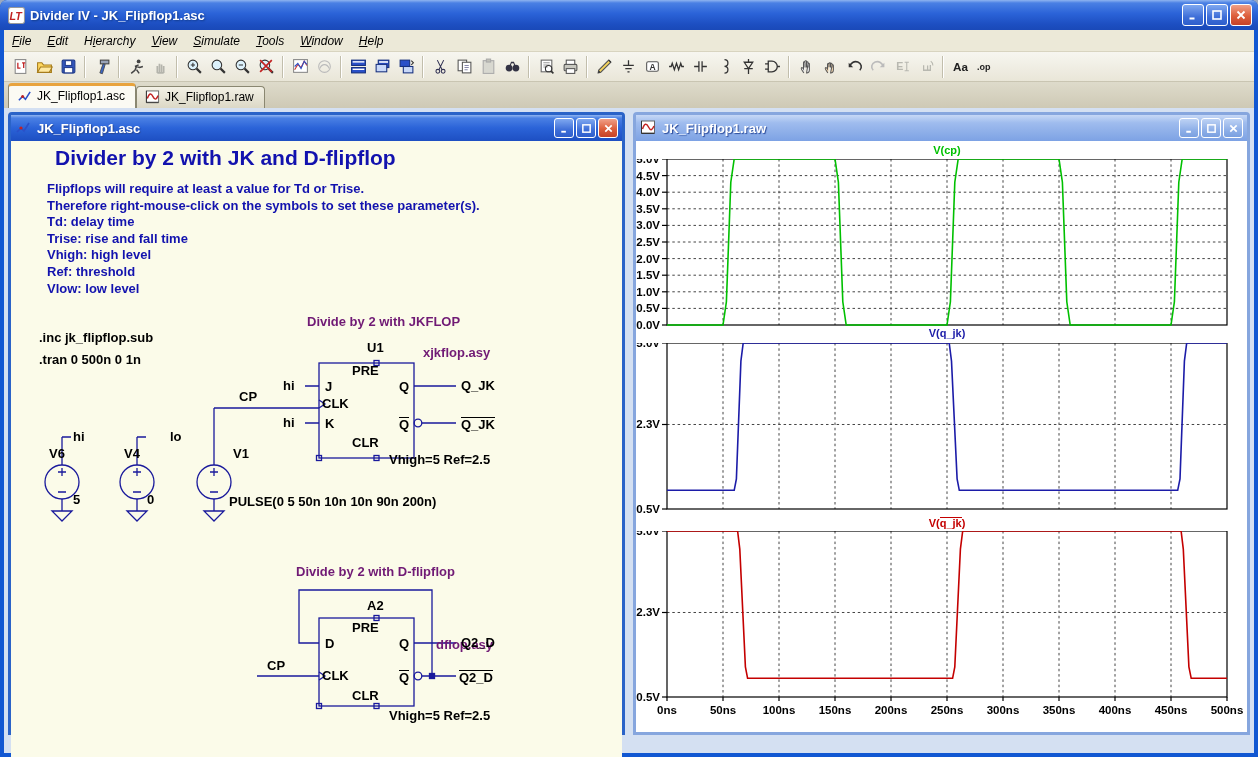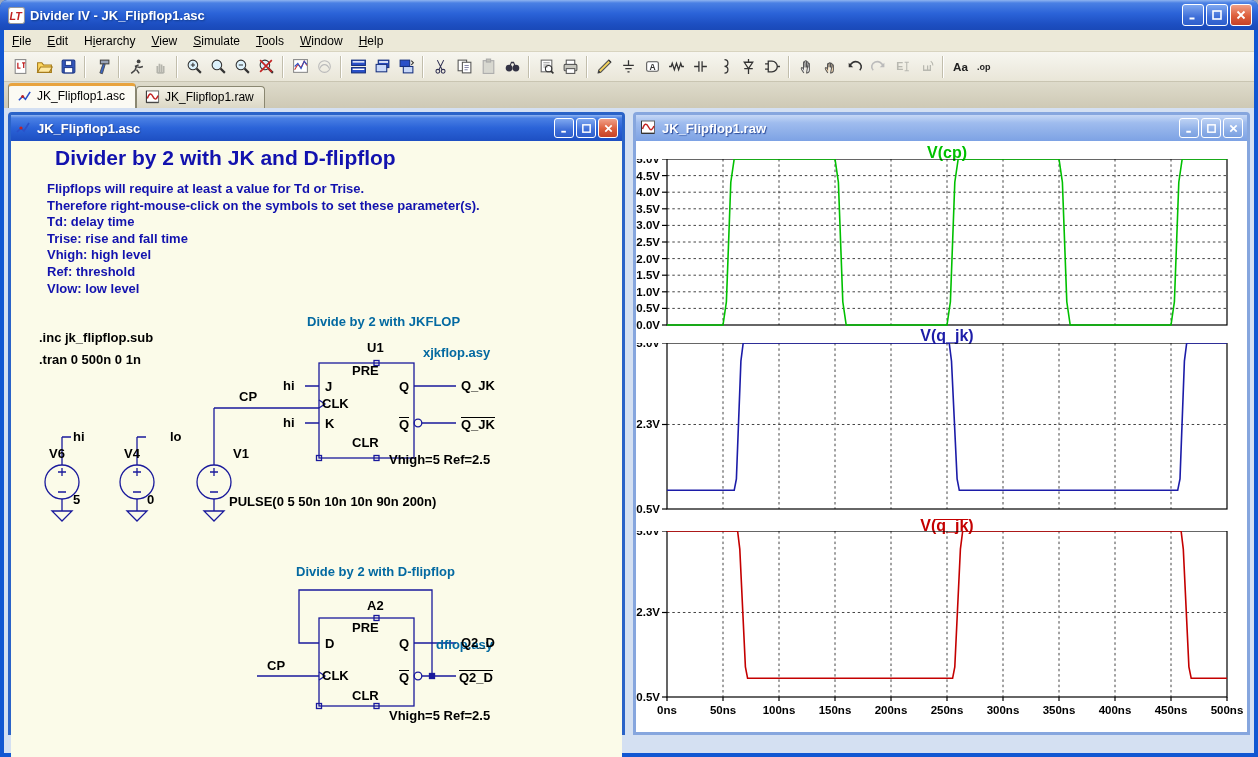--- a/index.html
+++ b/index.html
@@ -12,21 +12,21 @@
     display:flex;align-items:center;padding:0 6px;border-radius:7px 7px 0 0;}
   .titlebar .ticon{width:17px;height:17px;margin:0 5px 0 2px;flex:0 0 auto;}
   .titlebar .ttext{color:#fff;font-weight:bold;font-size:13px;text-shadow:1px 1px 2px #123a8a;flex:1;}
   .winbtns{display:flex;gap:2px;}
   .wbtn{width:22px;height:22px;border-radius:3px;border:1px solid #fff;display:flex;align-items:center;justify-content:center;
     background:linear-gradient(180deg,#7FA8F0,#3E6ED8 60%,#2E5ECC);}
   .wbtn.close{background:linear-gradient(180deg,#F0A088,#DD5F3C 55%,#C64228);}
   .wbtn svg{display:block;}
   
   .menubar{position:absolute;left:4px;top:30px;width:1250px;height:22px;background:#ECE9D8;display:flex;align-items:center;font-size:12px;color:#000;border-bottom:1px solid #D8D4C0;}
-  .menu-item{padding:2px 8px;cursor:default;}
+  .menu-item{padding:2px 8px;cursor:default;font-style:italic;}
   .menu-item u{text-decoration:underline;}
   
   .toolbar{position:absolute;left:4px;top:52px;width:1250px;height:30px;background:linear-gradient(180deg,#F7F6F0,#E9E6D8);display:flex;align-items:center;padding:0 4px;border-bottom:1px solid #C9C5B2;}
   .tbtn{width:24px;height:24px;display:flex;align-items:center;justify-content:center;border:1px solid transparent;border-radius:2px;}
   .tbtn svg{display:block;}
   .tsep{width:2px;height:22px;margin:0 4px;border-left:1px solid #C2BEAC;border-right:1px solid #FFFFFF;}
   
   .tabbar{position:absolute;left:4px;top:82px;width:1250px;height:26px;background:linear-gradient(180deg,#DEDBCB,#CEC9B5);display:flex;align-items:flex-end;padding-left:4px;}
   .tab{display:flex;align-items:center;gap:5px;font-size:12px;color:#000;padding:3px 10px 4px 8px;border:1px solid #8A8771;border-bottom:none;border-radius:4px 4px 0 0;height:22px;background:linear-gradient(180deg,#F3F1E6,#DCD8C6);}
   .tab.active{background:#FBFAF3;height:25px;border-top:3px solid #E8A33D;padding-top:2px;}
@@ -40,29 +40,29 @@
   .child.inactive .ctitle{background:linear-gradient(180deg,#C6D8F6 0%,#9FBCEE 30%,#7DA2E4 100%);}
   .ctitle .cicon{width:16px;height:16px;margin-right:6px;}
   .ctitle .ctext{flex:1;color:#fff;font-weight:bold;font-size:13px;text-shadow:1px 1px 1px #2a4a9a;}
   .cbtns{display:flex;gap:2px;}
   .cbtn{width:20px;height:20px;border-radius:3px;border:1px solid #fff;display:flex;align-items:center;justify-content:center;background:linear-gradient(180deg,#7FA8F0,#3E6ED8 60%,#2E5ECC);}
   .cbtn.close-red{background:linear-gradient(180deg,#F0A088,#DD5F3C 55%,#C64228);}
   .child.inactive .cbtn{background:linear-gradient(180deg,#BDD2F4,#8FB0E8 60%,#7AA0E0);}
   
   .sclient{position:relative;width:611px;height:642px;background:#FBFBE9;overflow:hidden;}
   .sclient .t{position:absolute;white-space:pre;font-weight:bold;font-size:13px;color:#000;line-height:14px;}
-  .sclient .blue{color:#0369a1;}
+  .sclient .blue{color:#701a75;}
   .heading{position:absolute;left:44px;top:5px;font-size:21px;font-weight:bold;color:#1212AE;white-space:pre;}
   .notes{position:absolute;left:36px;top:40px;font-size:13px;font-weight:bold;color:#1212AE;white-space:pre-line;line-height:16.6px;}
   .directives{position:absolute;left:28px;top:186px;font-size:13px;font-weight:bold;color:#000;white-space:pre-line;line-height:22px;}
   .ovl{border-top:1.6px solid #000;padding-top:0px;display:inline-block;line-height:12px;}
   .schsvg{position:absolute;left:0;top:0;}
   
   .wclient{position:relative;width:611px;height:591px;background:#fff;overflow:hidden;}
-  .plot-title{position:absolute;left:31px;width:560px;text-align:center;font-size:16px;font-weight:bold;}
+  .plot-title{position:absolute;left:31px;width:560px;text-align:center;font-size:11px;font-weight:bold;}
   .plot-title .ovl2{border-top:1.5px solid currentColor;display:inline-block;line-height:11px;}
 </style>
 </head>
 <body>
 
 <div class="app">
 
   <div class="titlebar">
     <svg class="ticon" viewBox="0 0 16 16">
         <rect x="0.5" y="0.5" width="15" height="15" rx="2" fill="#fff" stroke="#999"></rect>

